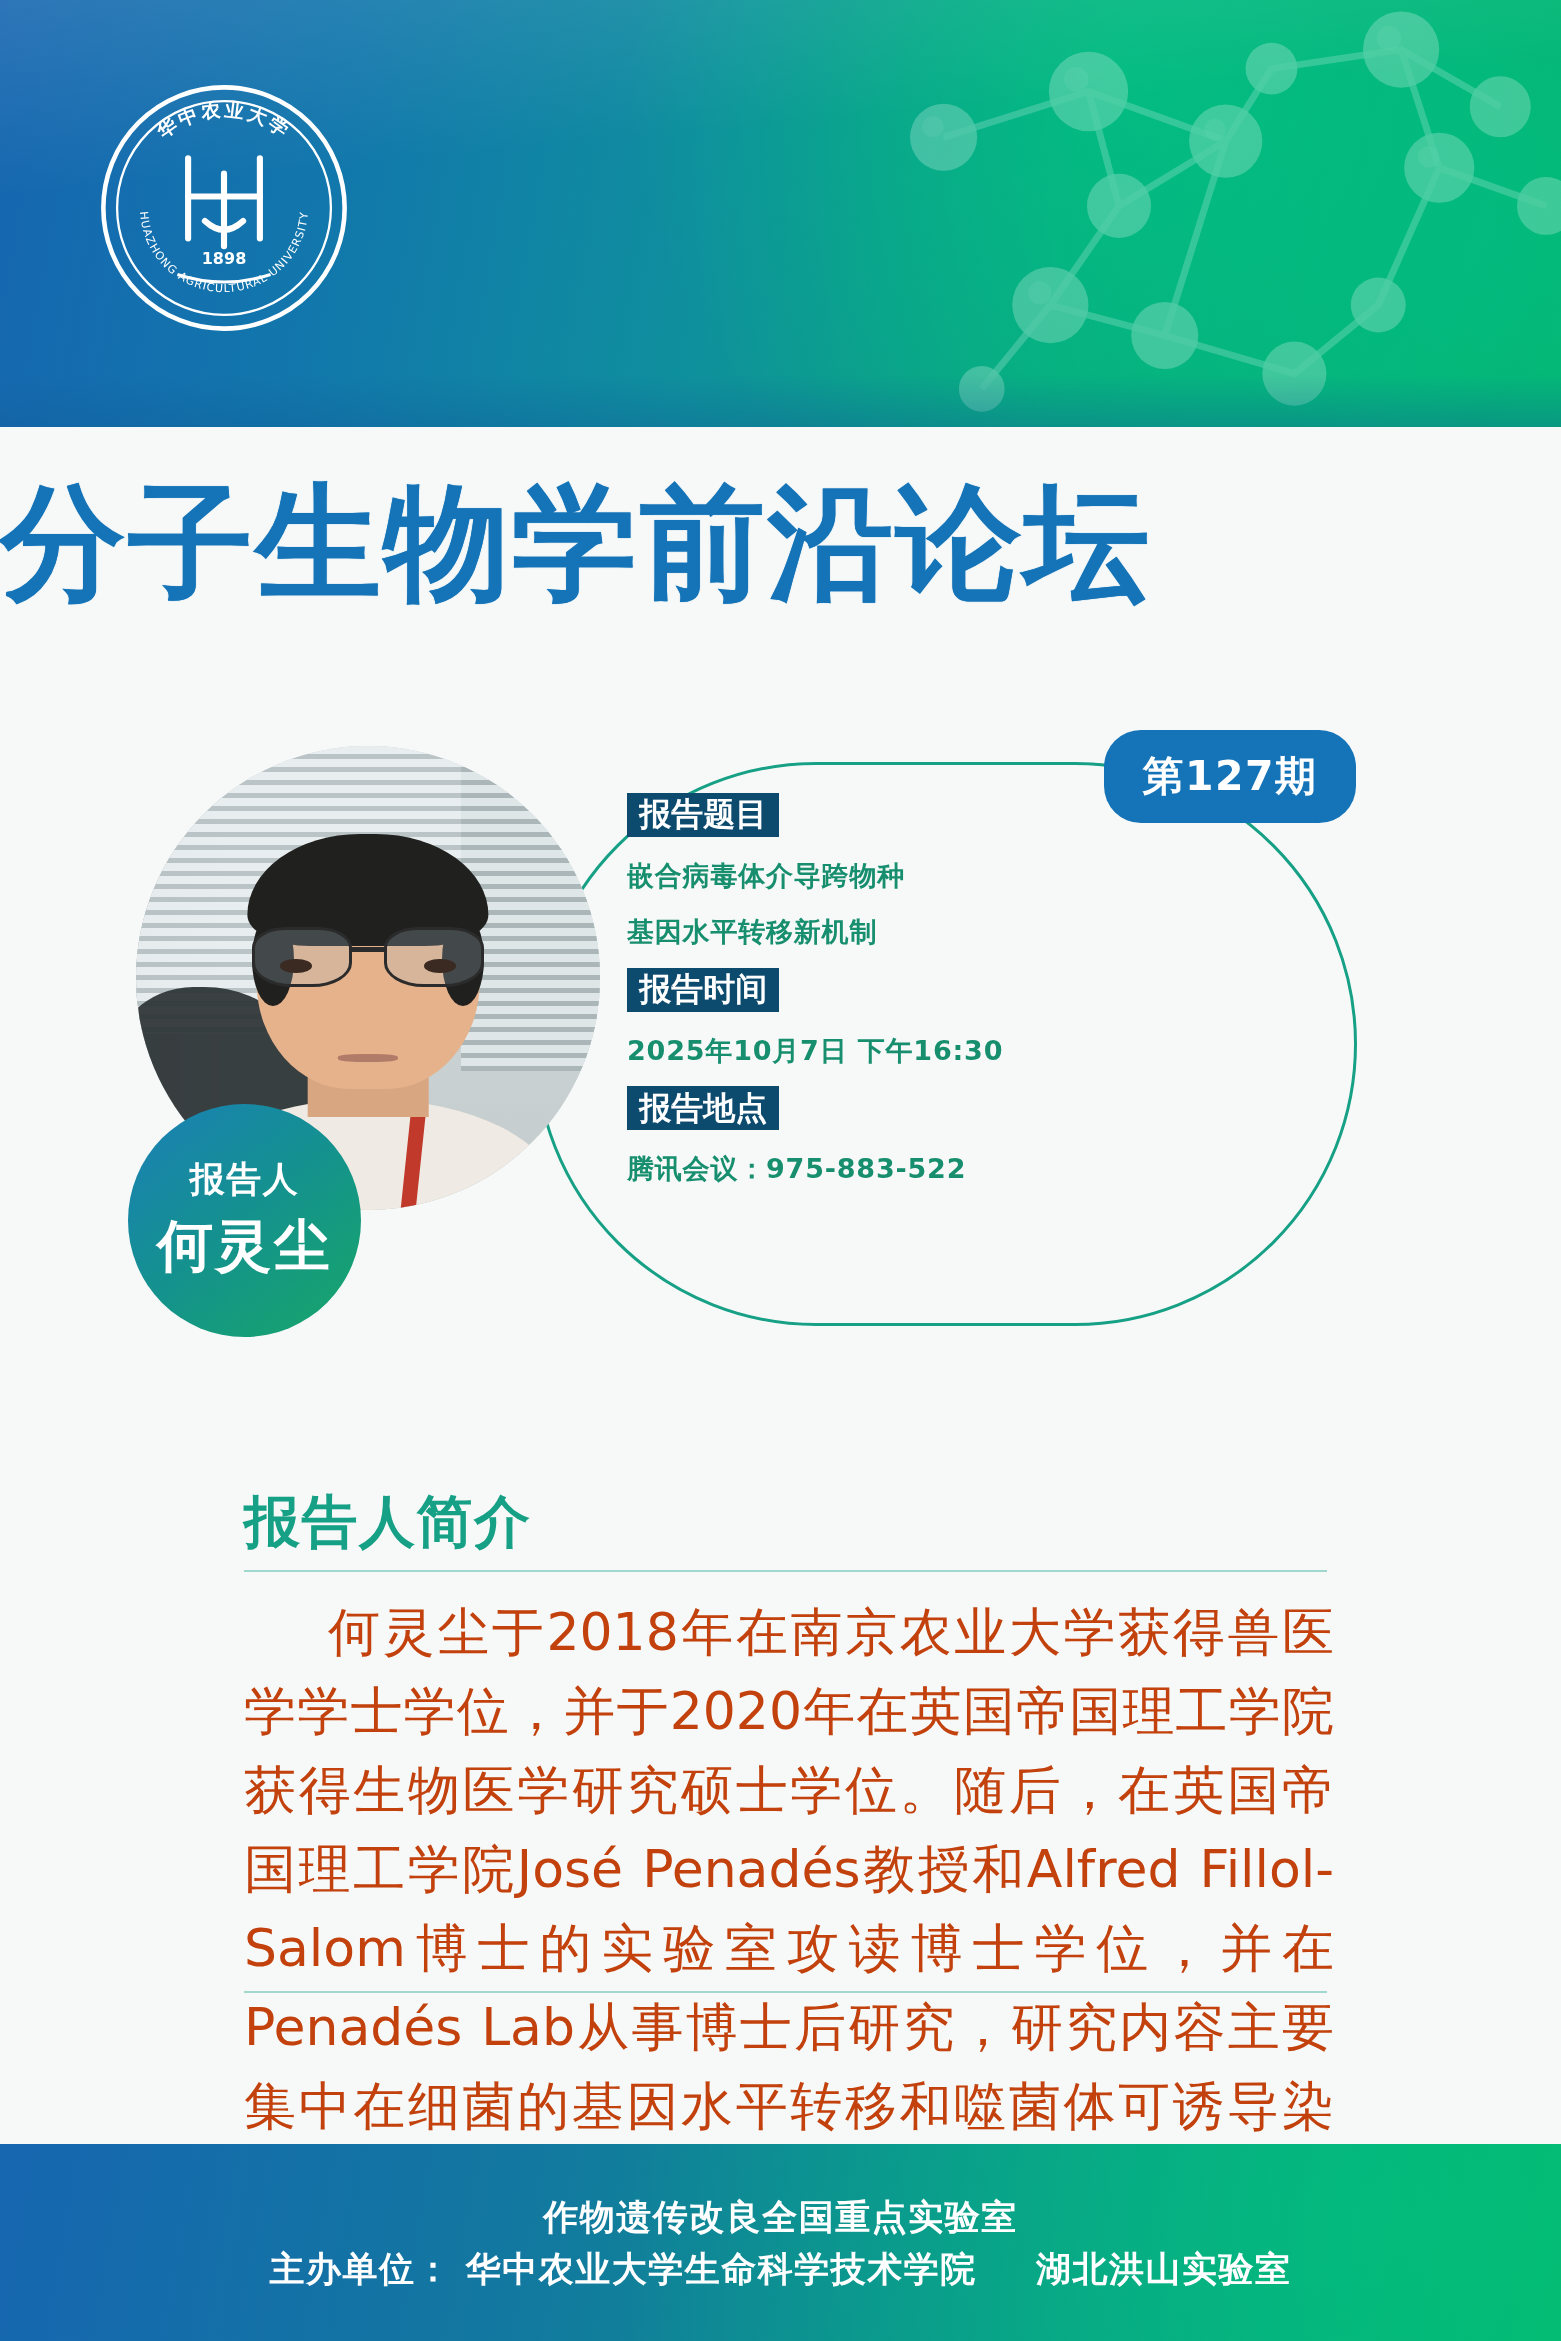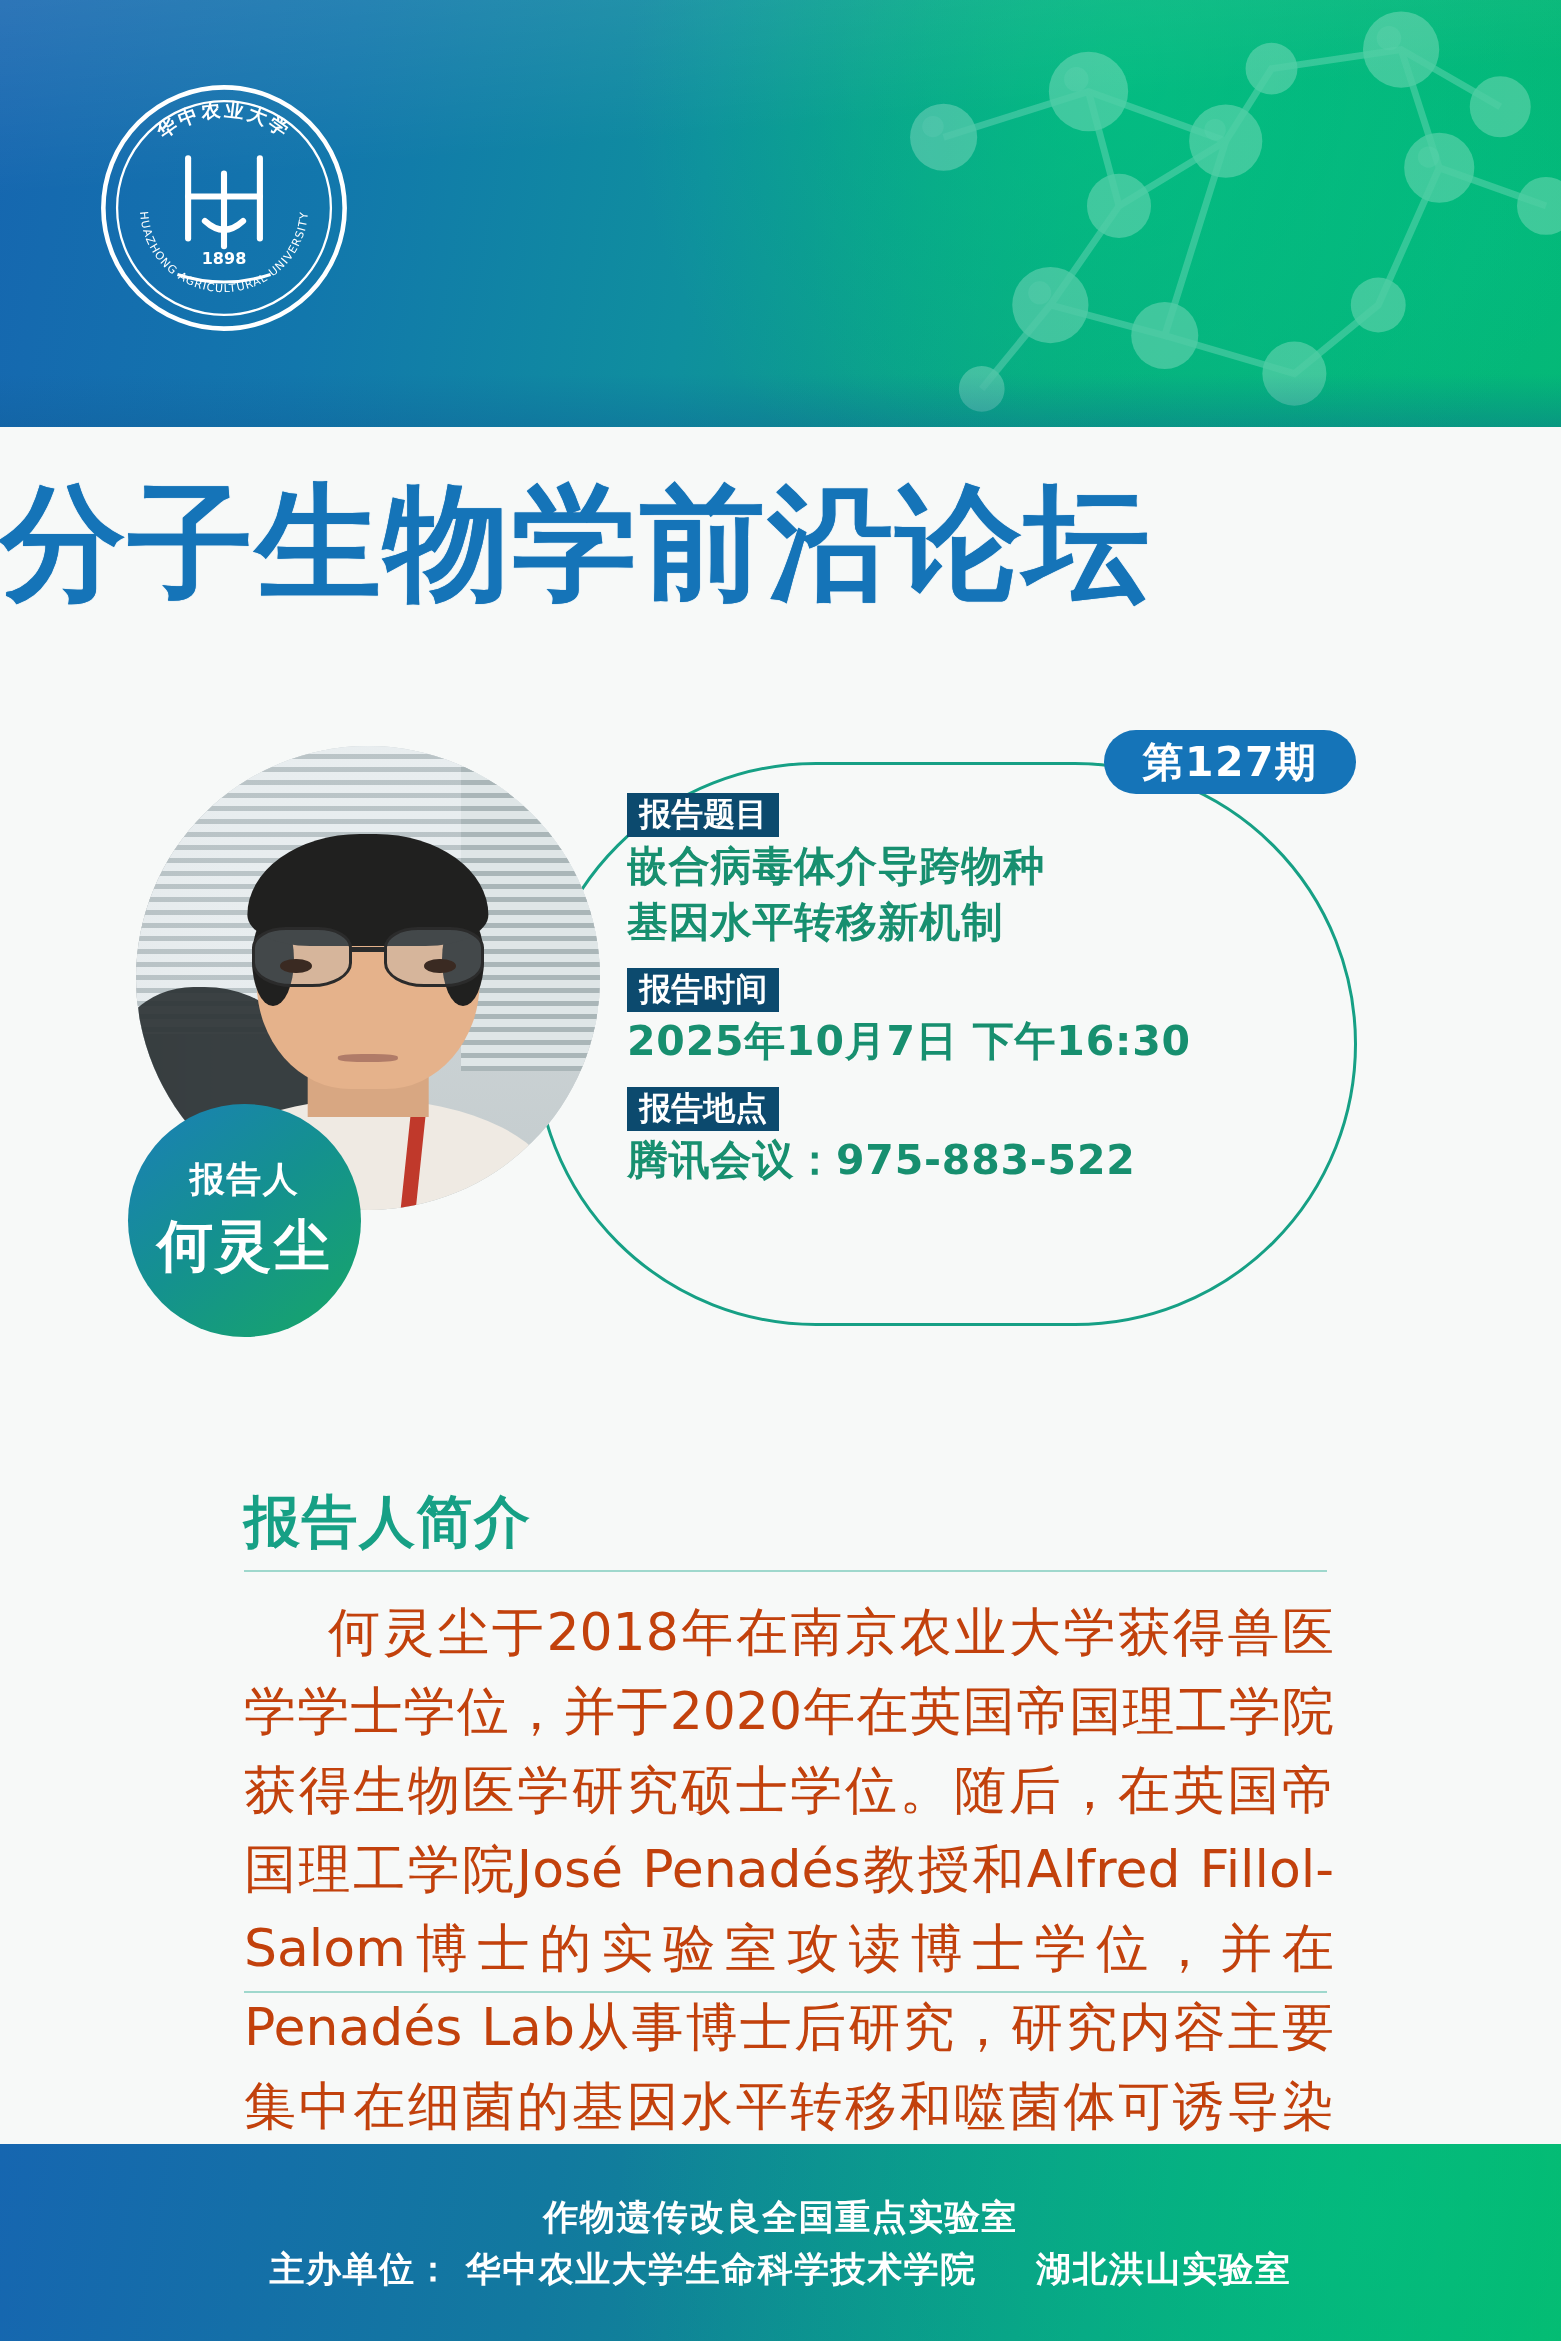--- a/index.html
+++ b/index.html
@@ -93,21 +93,21 @@
     border: 3px solid #16a085;
     border-radius: 282px 282px 282px 282px;
     box-sizing: border-box;
     background: transparent;
   }
   .badge {
     position: absolute;
     left: 1104px;
     top: 730px;
     width: 252px;
-    height: 64px;
+    height: 93px;
     background: #1574b8;
     border-radius: 37px;
     color: #ffffff;
     font-size: 41px;
     font-weight: 700;
     display: flex;
     align-items: center;
     justify-content: center;
     letter-spacing: 1.5px;
     font-family: "DejaVu Sans", "Liberation Sans", sans-serif;
@@ -124,24 +124,24 @@
     background: #0c4a6e;
     color: #ffffff;
     font-size: 32px;
     font-weight: 700;
     padding: 5.3px 12.2px 6.9px 12.2px;
     line-height: 1;
     font-family: "DejaVu Sans", "Liberation Sans", sans-serif;
   }
   .field-value {
     color: #178f6f;
-    font-size: 41px;
+    font-size: 27px;
     font-weight: 700;
     line-height: 1.30;
-    margin-top: 3px;
+    margin-top: 21px;
     letter-spacing: 0.8px;
     font-family: "DejaVu Sans", "Liberation Sans", sans-serif;
   }
   .gap-block { margin-top: 18.3px; }
 
   
   .photo-wrap {
     position: absolute;
     left: 136px;
     top: 746px;

